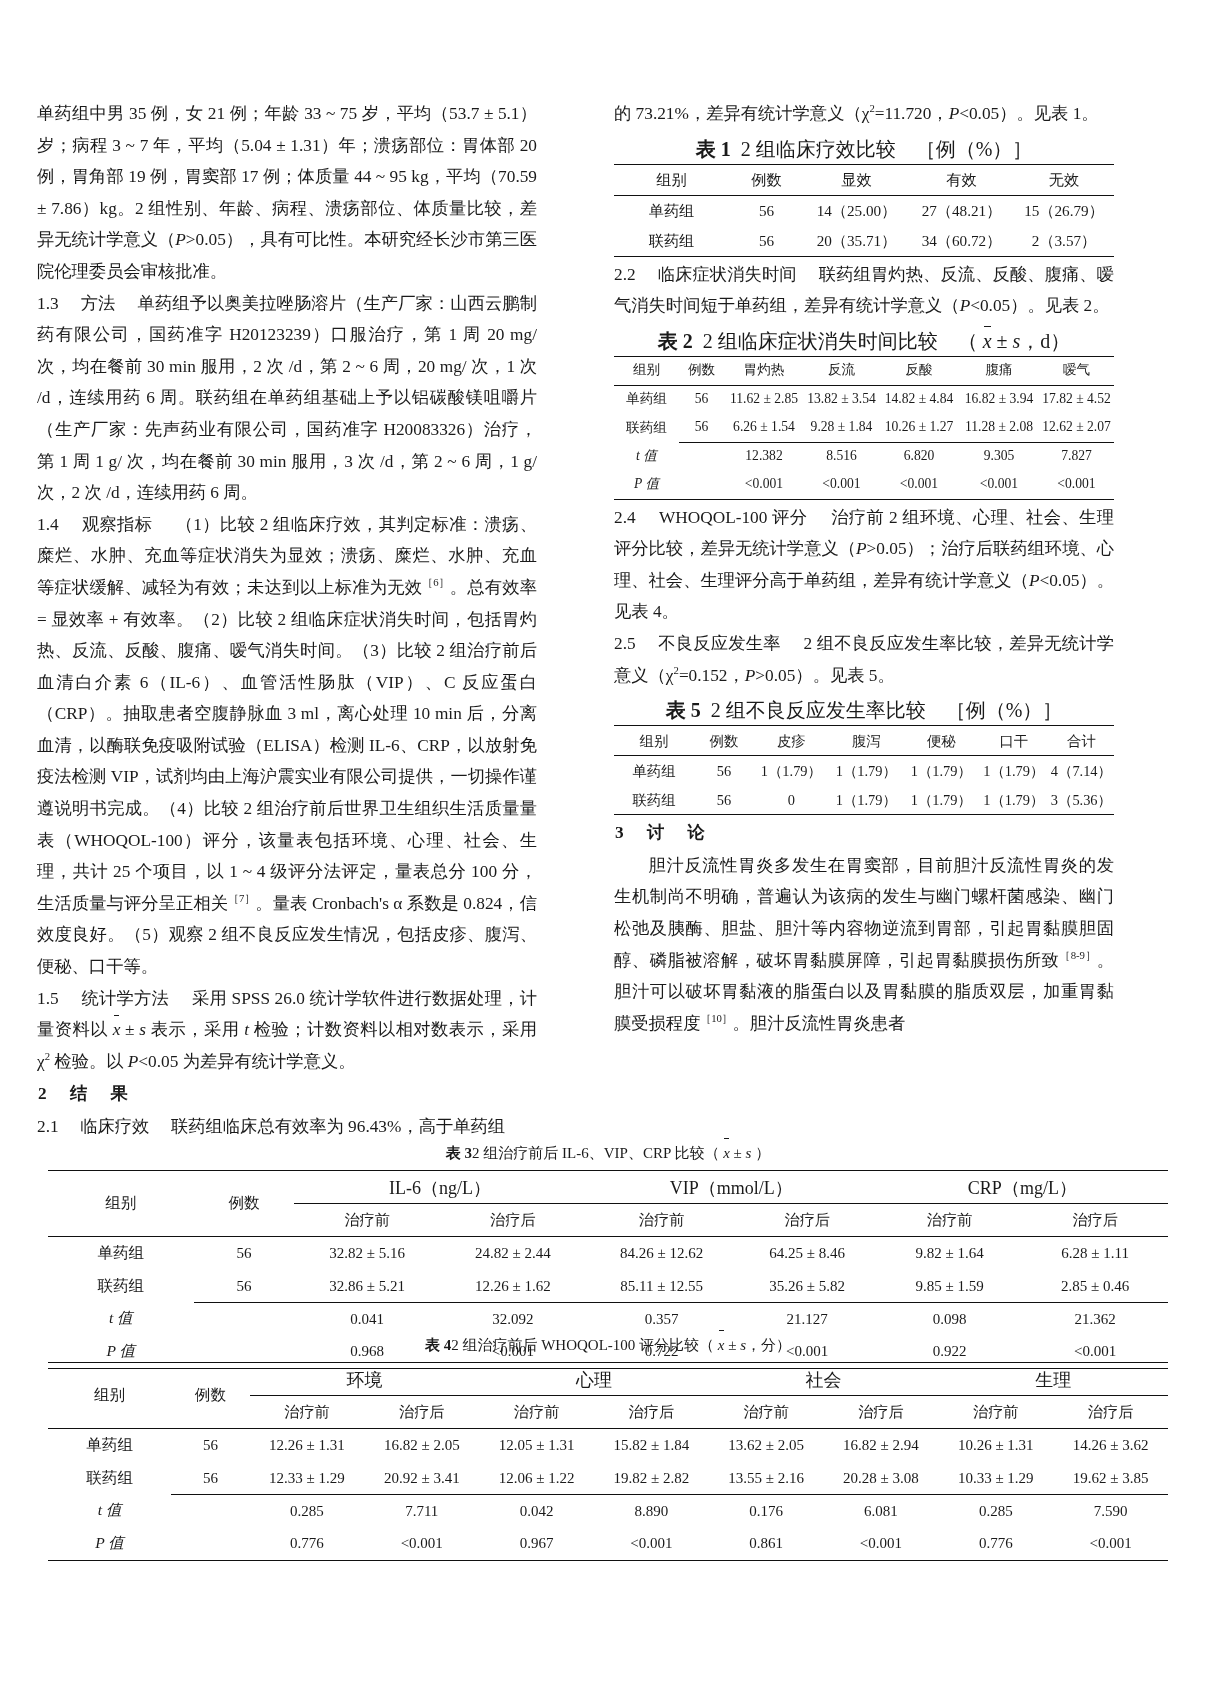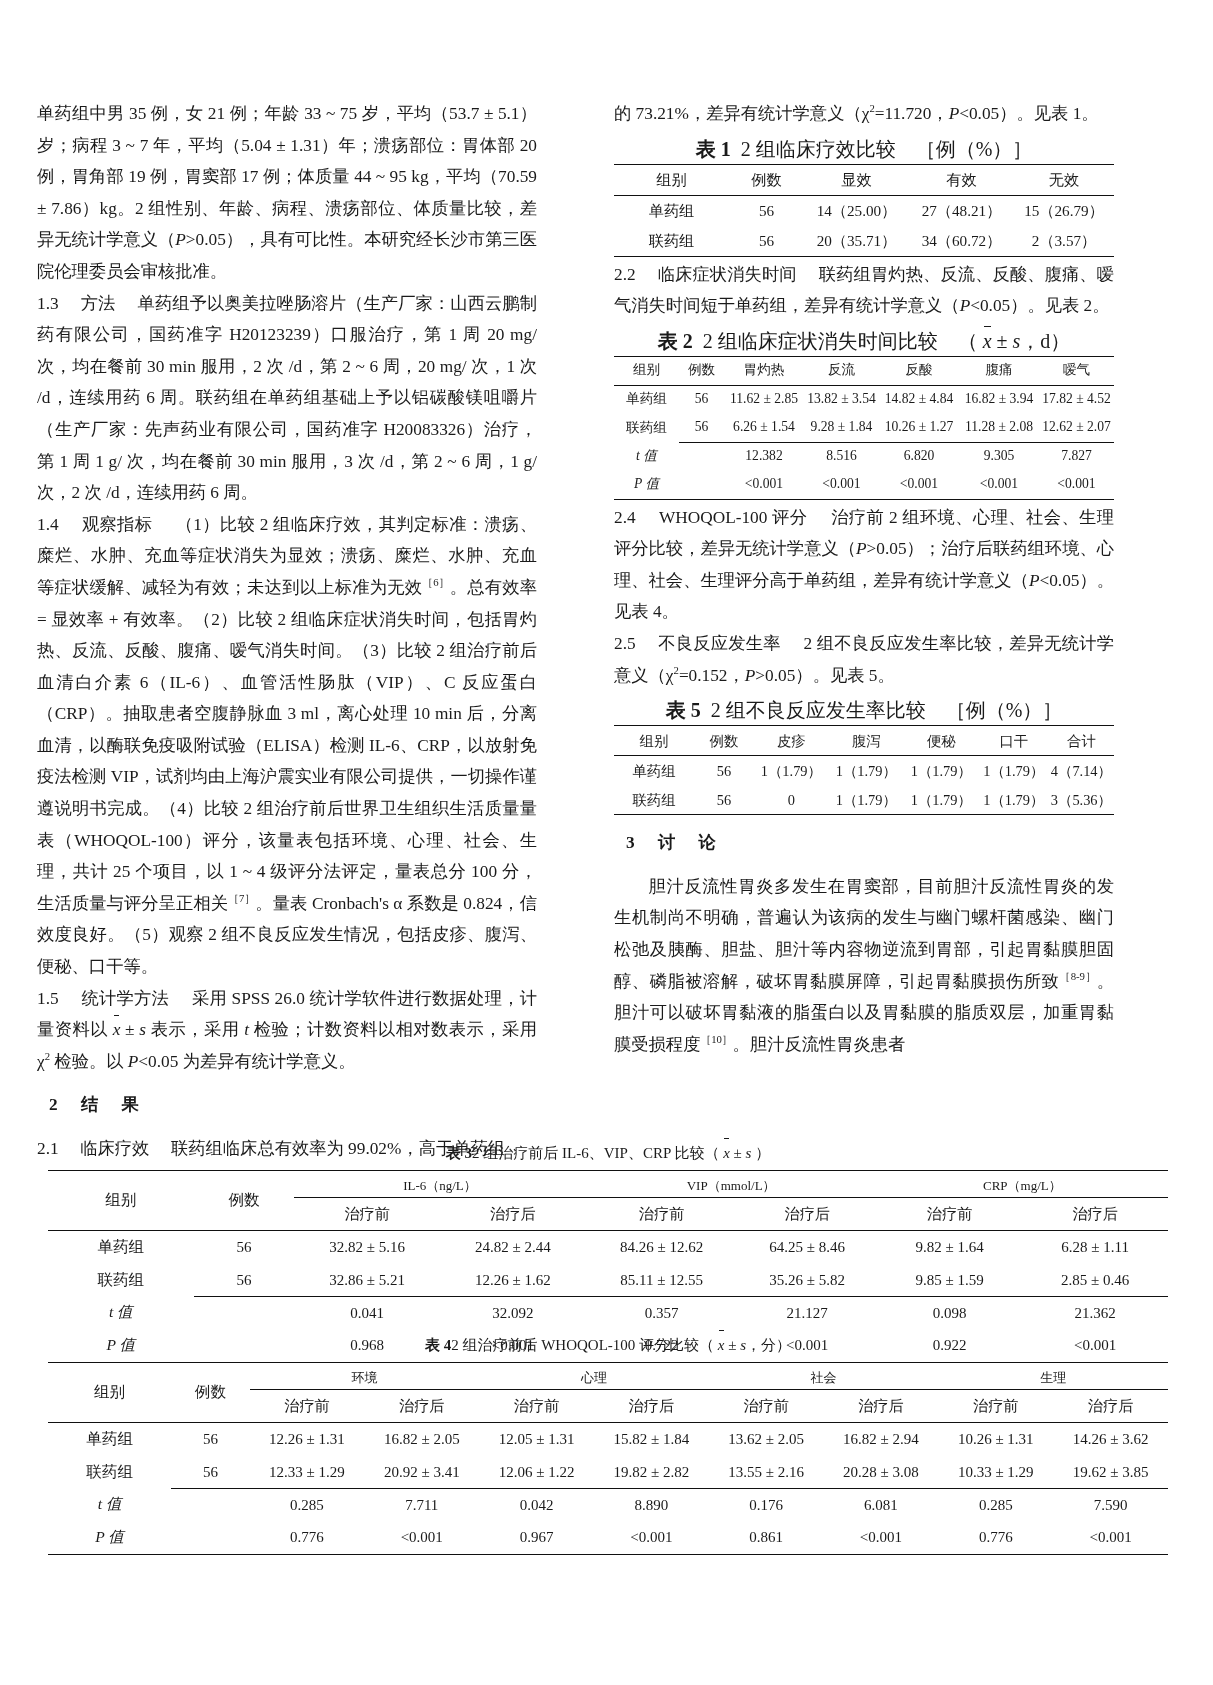--- a/index.html
+++ b/index.html
@@ -65,21 +65,21 @@
     line-height: 31.6px;
     text-align: justify;
     text-justify: inter-ideograph;
   }
   .col-left  { left: 37px; }
   .col-right { left: 614px; }
 
   p.body { margin: 0; text-indent: 0; }
   p.indent { margin: 0; text-indent: 2em; }
   .sec-h {
-    margin: 12px;
+    margin: 1px;
     font-weight: bold;
     letter-spacing: 3px;
   }
   sup { font-size: .62em; vertical-align: super; line-height: 0; }
 
   
   .tbl-wrap { margin: 4px 0 2px 0; }
   .tbl-cap {
     text-align: center;
     font-size: 20px;
@@ -129,21 +129,21 @@
     padding: 7px 2px;
     text-align: center;
     font-weight: normal;
     white-space: nowrap;
   }
   table.wide .r-top    { border-top: 1.9px solid #111; }
   table.wide .r-bottom { border-bottom: 1.9px solid #111; }
   table.wide .r-mid    { border-top: 1.1px solid #111; }
   .spanhdr {
     border-bottom: 1.1px solid #111;
-    font-size: 13px;
+    font-size: 18px;
     padding-bottom: 3px !important;
   }
   .subhdr { font-size: 15.2px; }
   .grpcell { font-size: 15.6px; }
   .wide-cap {
     text-align: center;
     font-size: 15px;
     line-height: 30px;
     margin-bottom: 2px;
     white-space: nowrap;
@@ -190,21 +190,21 @@
       <span>采用 SPSS 26.0 统计学软件进行数据处理，计量资料以 <span class="xbar"><i>x</i></span> ± <i>s</i> 表示，采用 <i>t</i> 检验；计数资料以相对数表示，采用 χ<sup>2</sup> 检验。以 <i>P</i>&lt;0.05 为差异有统计学意义。</span>
     </p>
 
     <p class="sec-h">2　结　果</p>
 
     <p class="body">
       <span>2.1</span>
       <span>&nbsp;&nbsp;&nbsp;</span>
       <span>临床疗效</span>
       <span>&nbsp;&nbsp;&nbsp;</span>
-      <span>联药组临床总有效率为 99.02%，高于单药组</span>
+      <span>联药组临床总有效率为 96.43%，高于单药组</span>
     </p>
 
   </div>
 
   <div class="col col-right">
 
     <p class="body">的 73.21%，差异有统计学意义（χ<sup>2</sup>=11.720，<i>P</i>&lt;0.05）。见表 1。</p>
 
     <div class="tbl-wrap">
       <div class="tbl-cap">

